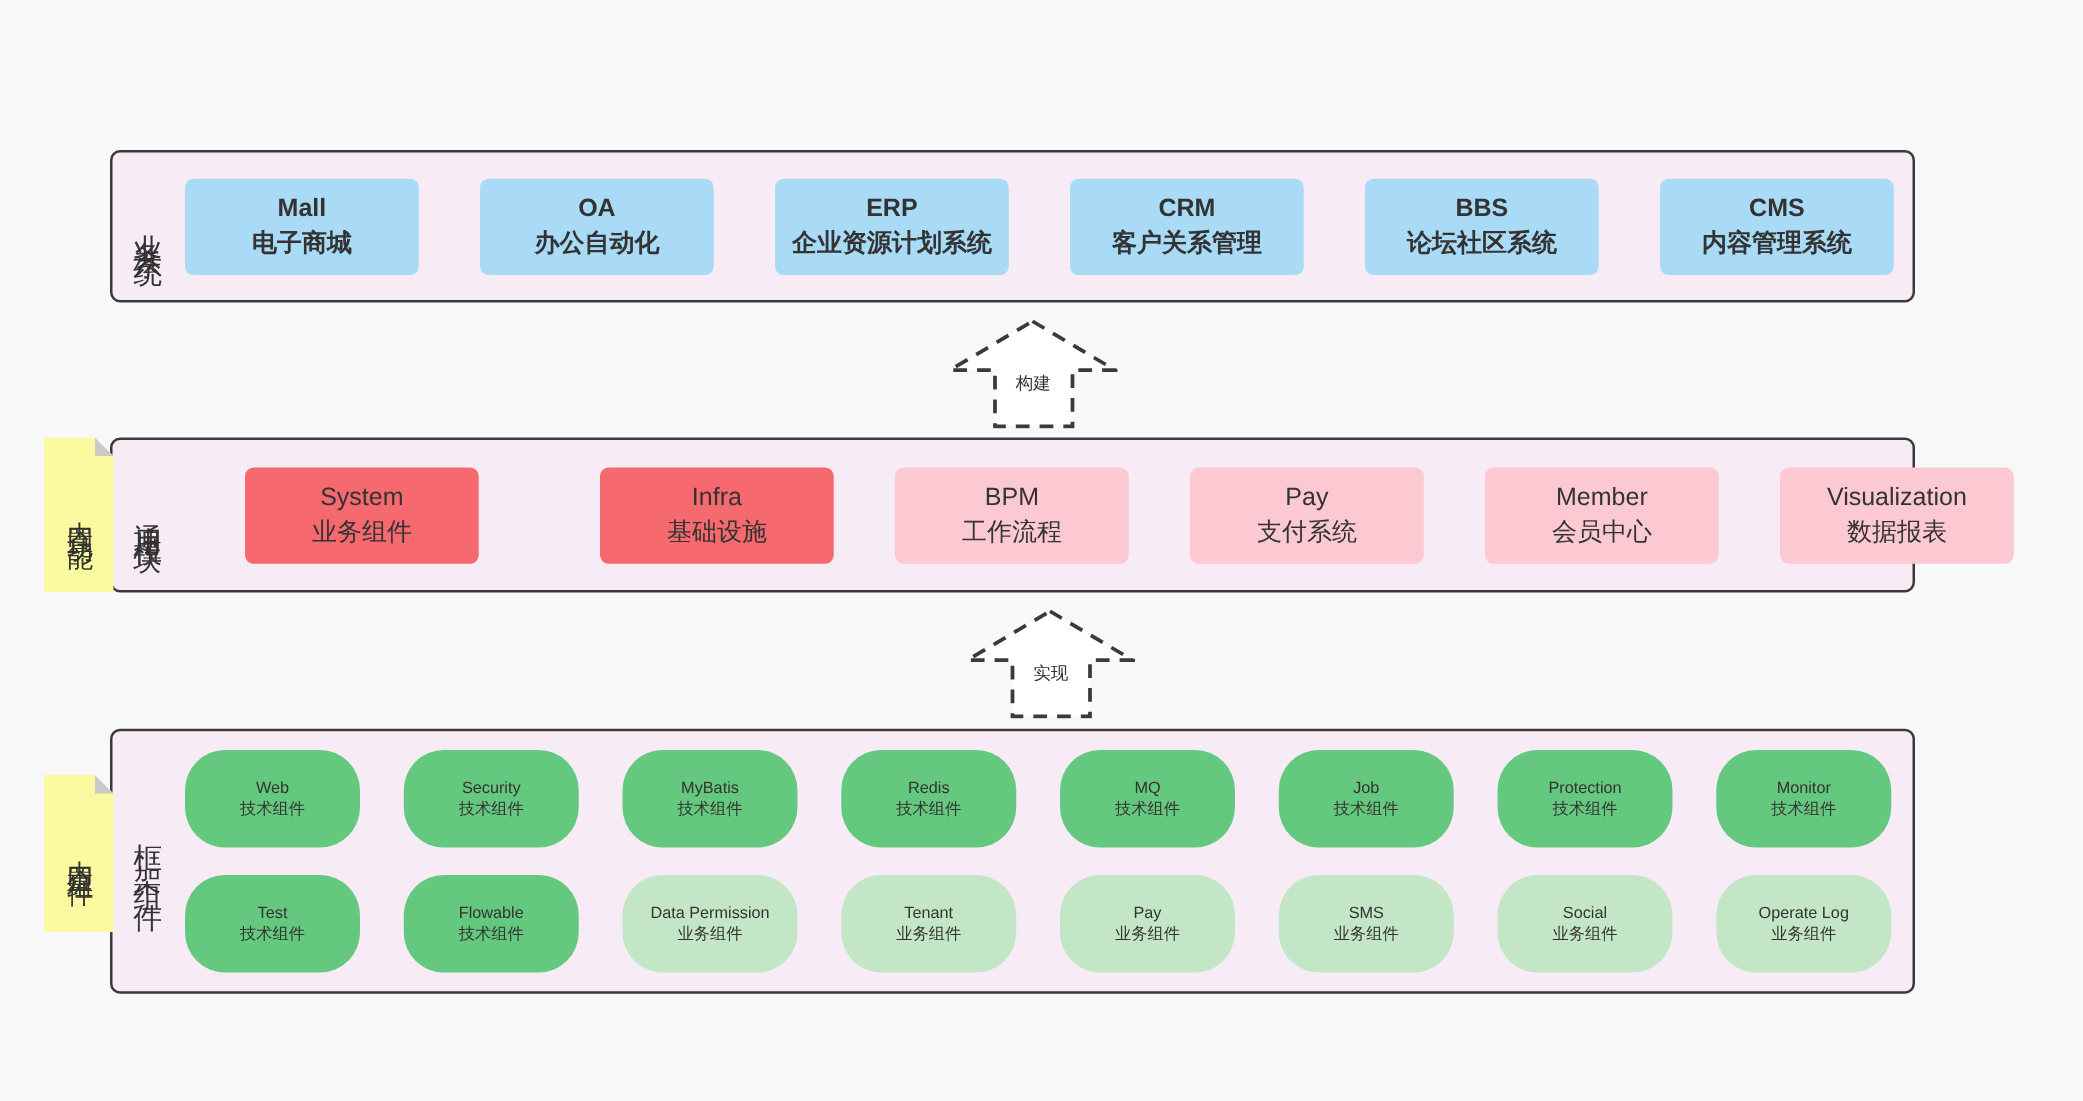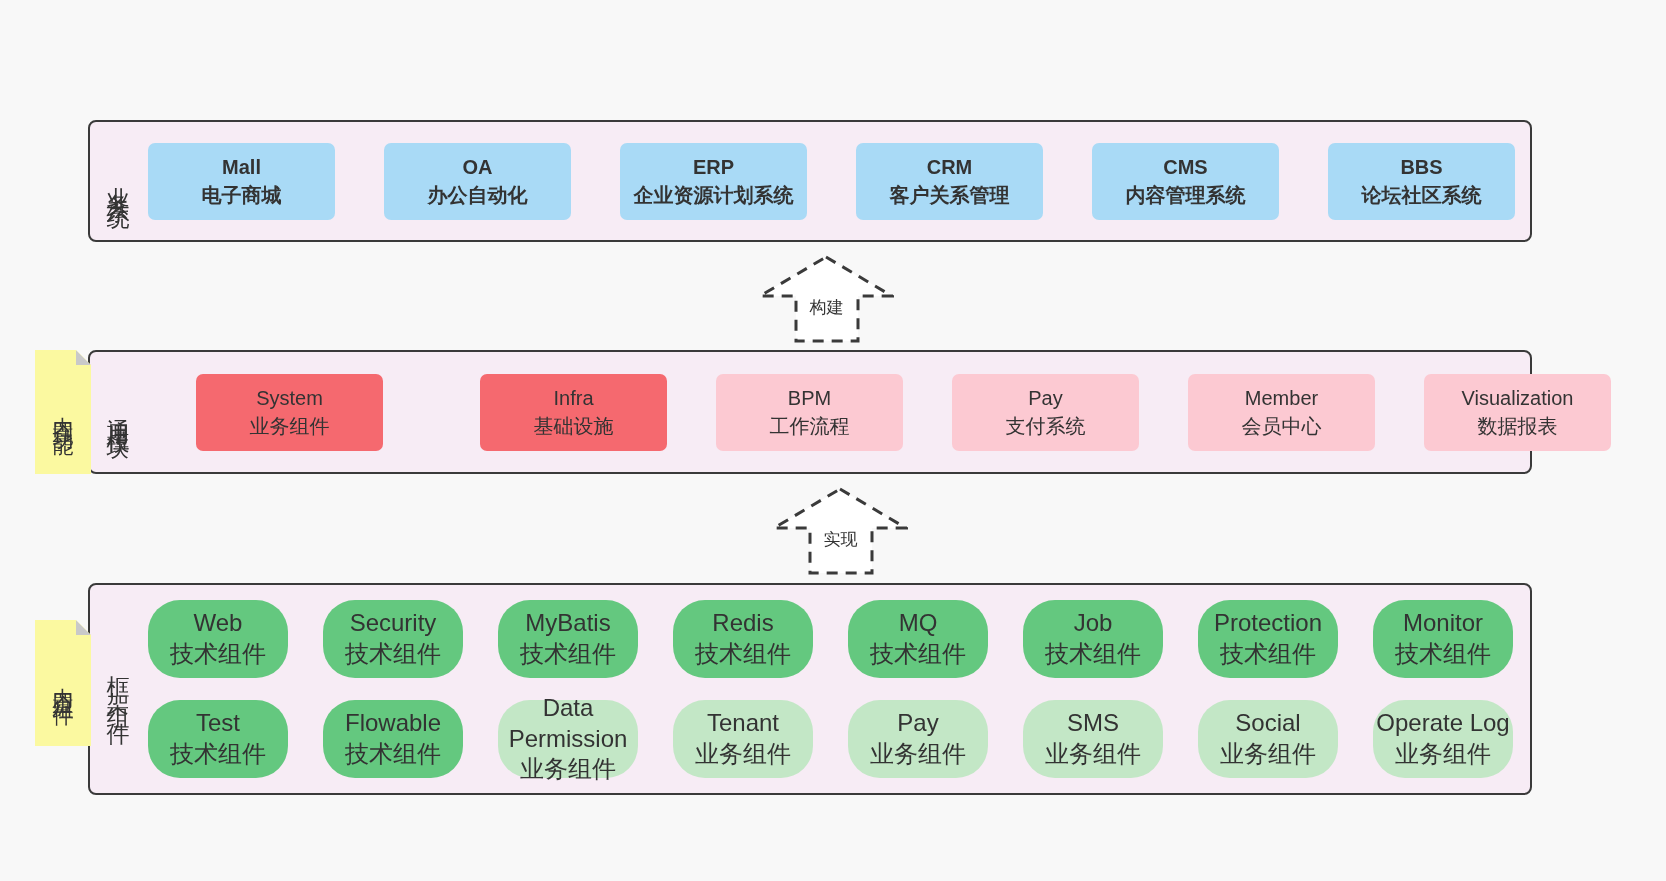--- a/index.html
+++ b/index.html
@@ -28,21 +28,21 @@
   }
   #layer-framework .layer-label{letter-spacing:16px;}
   .content{flex:1;display:flex;flex-direction:column;justify-content:center;gap:22px;}
   .row{display:flex;gap:49px;align-items:center;}
   #layer-framework .row{gap:35px;}
   .box{
     width:187px;height:77px;border-radius:7px;flex:0 0 auto;
     display:flex;flex-direction:column;align-items:center;justify-content:center;
     text-align:center;font-size:20px;line-height:1.4;color:var(--text);
   }
-  #layer-framework .box{width:140px;height:78px;font-size:24px;line-height:1.28;border-radius:32px;}
+  #layer-framework .box{width:140px;height:78px;font-size:13px;line-height:1.28;border-radius:32px;}
   .box-blue{background:var(--blue);font-weight:bold;}
   .box-red{background:var(--red);margin-left:48px;}
   .box-pink{background:var(--pink);}
   .box-green{background:var(--green);}
   .box-light-green{background:var(--light-green);}
   .sticky{
     position:absolute;left:35px;width:56px;z-index:3;
     display:flex;align-items:center;justify-content:center;background:var(--sticky);
     clip-path:polygon(0 0, calc(100% - 15px) 0, 100% 15px, 100% 100%, 0 100%);
   }
@@ -55,21 +55,21 @@
   .sticky-label{
     writing-mode:vertical-rl;text-orientation:upright;
     font-size:21px;letter-spacing:6px;color:var(--text);
   }
   .arrow{position:absolute;width:135px;height:88px;z-index:2;}
   .arrow svg{display:block;}
   .arrow-build{left:759px;top:255px;}
   .arrow-implement{left:773px;top:487px;}
   .arrow-label{
     position:absolute;left:50%;top:52px;transform:translate(-50%,-50%);
-    background:var(--arrow-fill);font-size:17px;padding:1px 3px;white-space:nowrap;
+    background:var(--arrow-fill);font-size:14px;padding:1px 3px;white-space:nowrap;
     color:var(--text);
   }
 </style>
 </head>
 <body>
 
 <div class="canvas" id="canvas">
     <div class="layer" id="layer-business">
       <div class="layer-label">业务系统</div>
       <div class="content">
@@ -84,26 +84,26 @@
           </div>
           <div class="box box-blue">
             <div class="box-name">ERP</div>
             <div class="box-desc">企业资源计划系统</div>
           </div>
           <div class="box box-blue">
             <div class="box-name">CRM</div>
             <div class="box-desc">客户关系管理</div>
           </div>
           <div class="box box-blue">
+            <div class="box-name">BBS</div>
+            <div class="box-desc">论坛社区系统</div>
+          </div>
+          <div class="box box-blue">
             <div class="box-name">CMS</div>
             <div class="box-desc">内容管理系统</div>
-          </div>
-          <div class="box box-blue">
-            <div class="box-name">BBS</div>
-            <div class="box-desc">论坛社区系统</div>
           </div>
         </div>
       </div>
     </div>
     <div class="layer" id="layer-modules">
       <div class="layer-label">通用模块</div>
       <div class="content">
         <div class="row">
           <div class="box box-red">
             <div class="box-name">System</div>

